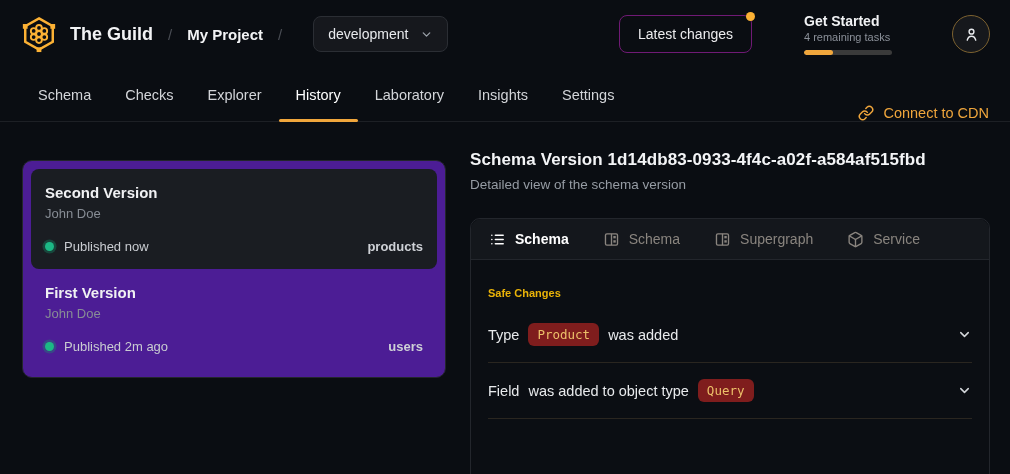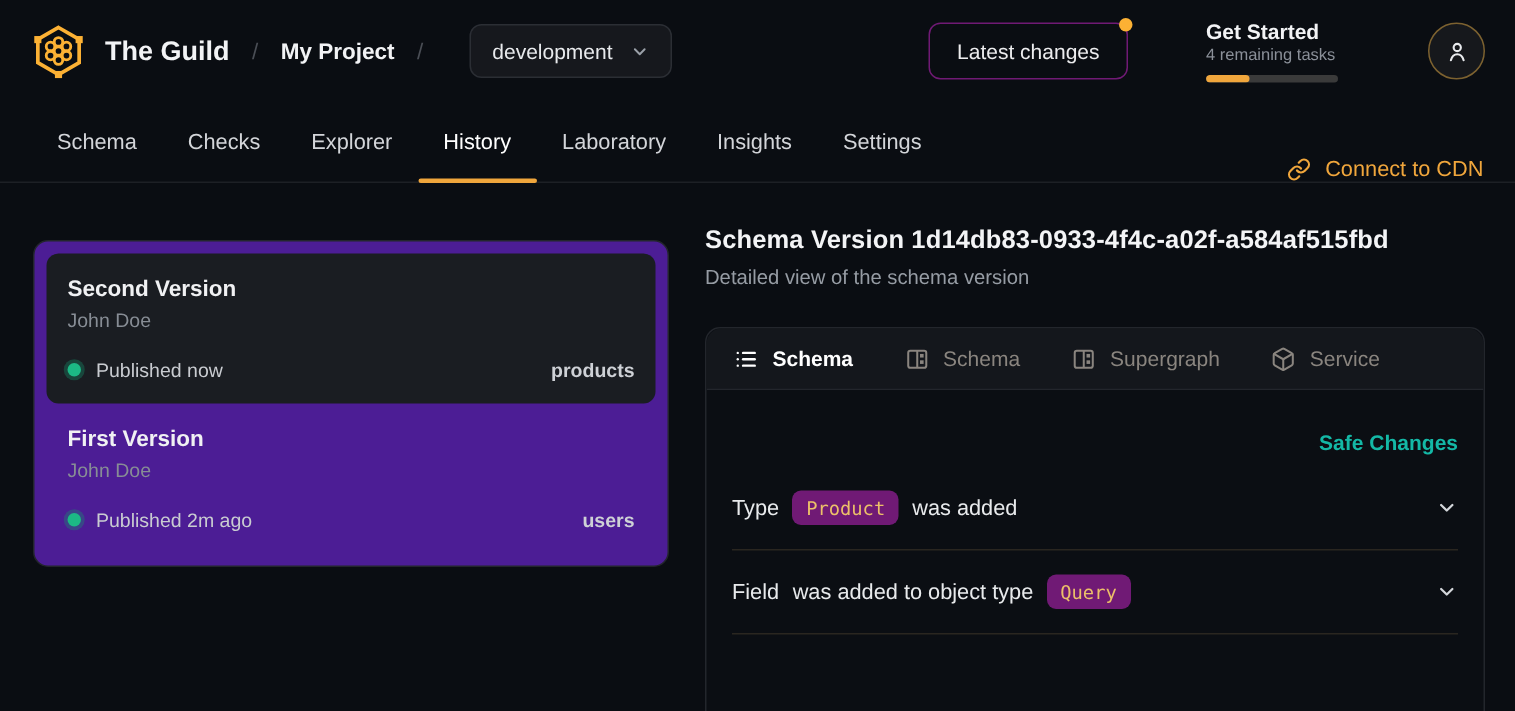--- a/index.html
+++ b/index.html
@@ -84,28 +84,28 @@
 
   
   .detail-card { margin-top: 26px; border: 1px solid #23262c; border-radius: 10px; background: #0b0e13; height: 290px; }
   .detail-tabbar {
     display: flex; align-items: center; gap: 34px; height: 41px; padding: 0 18px;
     background: #14171c; border-bottom: 1px solid #23262c; border-radius: 10px 10px 0 0;
   }
   .detail-tab { display: flex; align-items: center; gap: 9px; font-size: 14px; color: #8a857f; cursor: pointer; }
   .detail-tab.active { color: #ffffff; font-weight: 600; }
   .detail-body { padding: 13px 17px 0; }
-  .section-title { font-size: 14px; font-weight: 700; color: #14b8a6; margin: 14px 0 8px; text-align: right; }
+  .section-title { font-size: 11px; font-weight: 700; color: #eab308; margin: 14px 0 8px; }
   .change-row {
     display: flex; align-items: center; gap: 9px; padding: 16px 0;
     border-bottom: 1px solid #2a2620; font-size: 14.5px; color: #e8eaec; cursor: pointer;
   }
   .code-badge {
     font-family: "DejaVu Sans Mono", monospace; font-size: 12.5px;
-    color: var(--code-text, #ecc069); background: #701a75; border-radius: 6px; padding: 4px 9px;
+    color: var(--code-text, #ecc069); background: #7f1d1d; border-radius: 6px; padding: 4px 9px;
   }
   .row-chev { margin-left: auto; color: #d3d6da; }
 </style>
 </head>
 <body>
 
 <header class="header">
   <span class="logo">
     <svg viewBox="0 0 40 40" width="38" height="38" fill="none" stroke="#fcb134" stroke-width="2.6">
       <path d="M20 3.5 34.5 11.8 V28.2 L20 36.5 5.5 28.2 V11.8 Z"></path>

